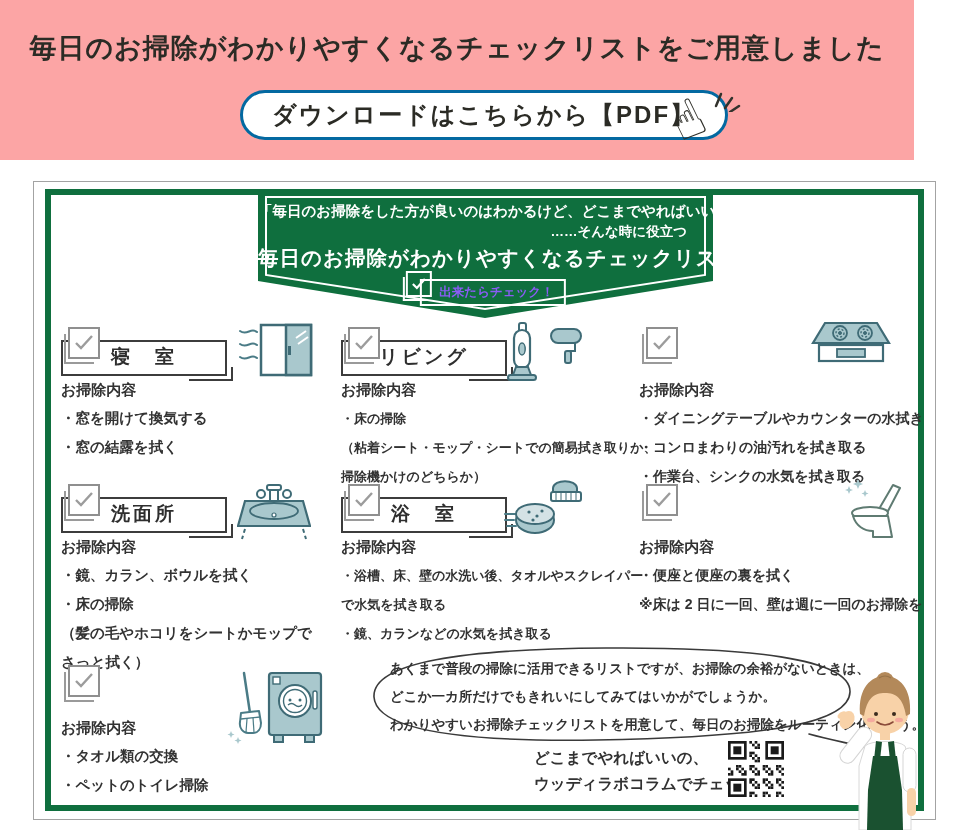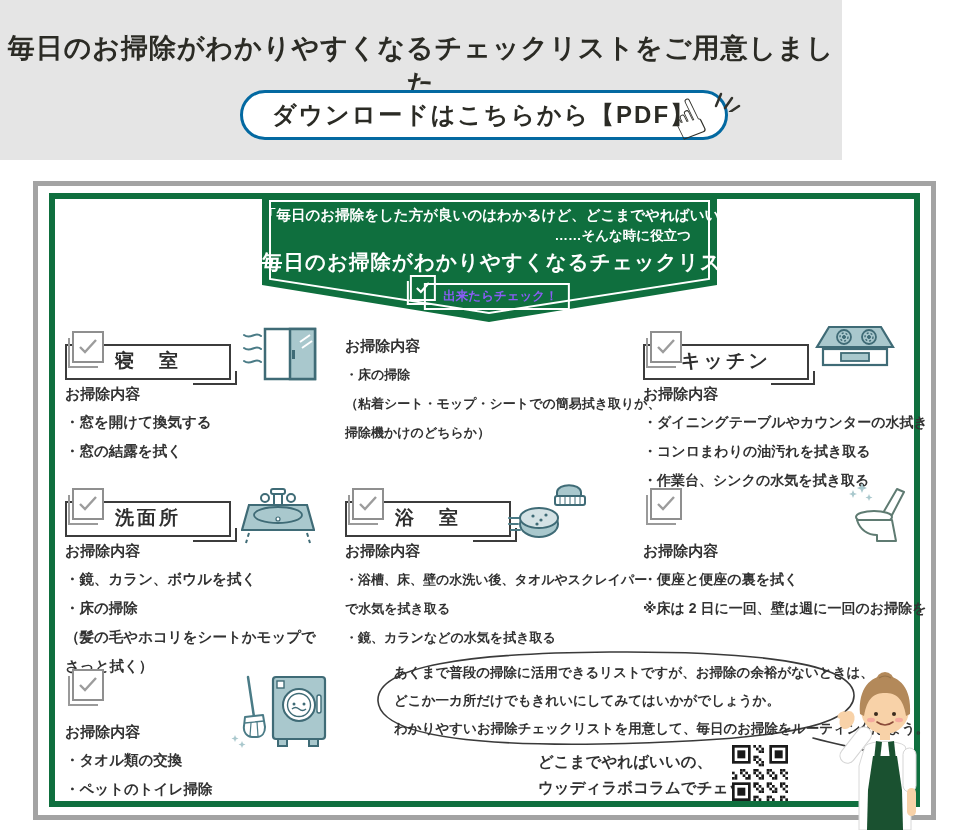--- a/index.html
+++ b/index.html
@@ -1,33 +1,33 @@
 <!DOCTYPE html>
 <html><head>
 <meta charset="utf-8">
 <style>
   html,body{margin:0;padding:0;background:#fff;}
   .page{position:relative;width:970px;height:830px;overflow:hidden;background:#fff;
         font-family:"Liberation Sans","DejaVu Sans",sans-serif;color:#323232;}
   
-  .hero{position:absolute;left:0;top:0;width:842px;height:160px;background:#e5e5e5;}
+  .hero{position:absolute;left:0;top:0;width:914px;height:160px;background:#fca5a5;}
   .hero-title{position:absolute;left:0;top:30px;width:100%;text-align:center;
               font-size:27px;font-weight:bold;letter-spacing:1px;color:#2b2b25;}
   .download-pill{position:absolute;left:240px;top:90px;width:488px;height:50px;
               background:#fff;border:3px solid #0369a1;border-radius:30px;
               box-sizing:border-box;cursor:pointer;}
   .download-pill span{display:block;text-align:center;line-height:44px;
               font-size:24px;font-weight:bold;letter-spacing:2px;color:#2b2b25;}
   .hand-cursor{position:absolute;left:672px;top:94px;font-size:52px;color:#2e2e28;
               transform:rotate(-26deg);z-index:6;line-height:1;
               font-family:"DejaVu Sans",sans-serif;}
   .hand-lines{position:absolute;left:712px;top:86px;z-index:6;}
   
   .card{position:absolute;left:33px;top:181px;width:903px;height:639px;
-        background:#fff;border:5px solid #a3a3a3;box-sizing:border-box;}
+        background:#fff;border:1px solid #a3a3a3;box-sizing:border-box;}
   .green-frame{position:absolute;left:11px;top:7px;right:11px;bottom:8px;
         border:6px solid #0f6f3e;}
   
   .banner{position:absolute;left:224px;top:7px;width:455px;height:130px;z-index:2;}
   .banner svg{position:absolute;left:0;top:0;}
   .banner-line1{position:absolute;left:0;top:13px;width:100%;text-align:center;
         color:#fff;font-size:14.5px;font-weight:bold;white-space:nowrap;}
   .banner-line2{position:absolute;right:26px;top:34px;color:#fff;font-size:13.5px;
         font-weight:bold;}
   .banner-title{position:absolute;left:0;top:55px;width:100%;text-align:center;
@@ -133,38 +133,55 @@
         </svg>
       </div>
       <div class="sec-body">
         <div class="b-heading">お掃除内容</div>
         <div class="b-line">・窓を開けて換気する</div>
         <div class="b-line">・窓の結露を拭く</div>
       </div>
     </div>
 
     <div class="sec sec-living" style="left:307px;top:145px;width:295px;">
+      <div class="sec-header">
+        <span class="checkbox">
+          <svg width="28" height="28" viewBox="0 0 28 28">
+              <polyline points="6,14 11,19 22,7" fill="none" stroke="#9c9c9c" stroke-width="2.4"></polyline>
+            </svg>
+        </span>
+        <div class="title-box">
+          <span class="title-text">リビング</span>
+        </div>
+        <svg class="sec-icon" style="left:166px;top:-6px;" width="96" height="62" viewBox="0 0 96 62">
+          <rect x="12" y="2" width="7" height="9" rx="2" fill="#fff" stroke="#3f6b76" stroke-width="2"></rect>
+          <rect x="7" y="9" width="16" height="38" rx="8" fill="#fff" stroke="#3f6b76" stroke-width="2.2"></rect>
+          <ellipse cx="15" cy="28" rx="3.2" ry="6" fill="#a9c8cd" stroke="#3f6b76" stroke-width="1.5"></ellipse>
+          <path d="M6 54 L24 54 L21 46 L9 46 Z" fill="#a9c8cd" stroke="#3f6b76" stroke-width="2"></path>
+          <rect x="1" y="54" width="28" height="5" rx="2.5" fill="#a9c8cd" stroke="#3f6b76" stroke-width="2"></rect>
+          <rect x="44" y="8" width="30" height="14" rx="7" fill="#a9c8cd" stroke="#3f6b76" stroke-width="2"></rect>
+          <path d="M68 22 L68 30 L62 30" fill="none" stroke="#3f6b76" stroke-width="2"></path>
+          <rect x="58" y="30" width="6" height="12" rx="2" fill="#a9c8cd" stroke="#3f6b76" stroke-width="2"></rect>
+        </svg>
+      </div>
       <div class="sec-body">
         <div class="b-heading">お掃除内容</div>
         <div class="b-line">・床の掃除</div>
         <div class="b-line">（粘着シート・モップ・シートでの簡易拭き取りか、</div>
         <div class="b-line">掃除機かけのどちらか）</div>
       </div>
     </div>
 
     <div class="sec sec-kitchen" style="left:605px;top:145px;width:298px;">
       <div class="sec-header">
         <span class="checkbox">
           <svg width="28" height="28" viewBox="0 0 28 28">
               <polyline points="6,14 11,19 22,7" fill="none" stroke="#9c9c9c" stroke-width="2.4"></polyline>
             </svg>
         </span>
-        <div class="title-box">
-          <span class="title-text">キッチン</span>
-        </div>
         <svg class="sec-icon" style="left:170px;top:-6px;" width="84" height="52" viewBox="0 0 84 52">
           <path d="M16 2 L68 2 L80 22 L4 22 Z" fill="#a9c8cd" stroke="#3f6b76" stroke-width="2.2"></path>
           <g stroke="#3f6b76" fill="none">
             <circle cx="31" cy="12" r="7" stroke-width="1.8"></circle>
               <circle cx="31" cy="12" r="4" stroke-width="1.4" stroke-dasharray="2 2"></circle>
               <circle cx="31" cy="12" r="1.5" fill="#3f6b76"></circle>
             <circle cx="56" cy="12" r="7" stroke-width="1.8"></circle>
               <circle cx="56" cy="12" r="4" stroke-width="1.4" stroke-dasharray="2 2"></circle>
               <circle cx="56" cy="12" r="1.5" fill="#3f6b76"></circle>
           </g>

